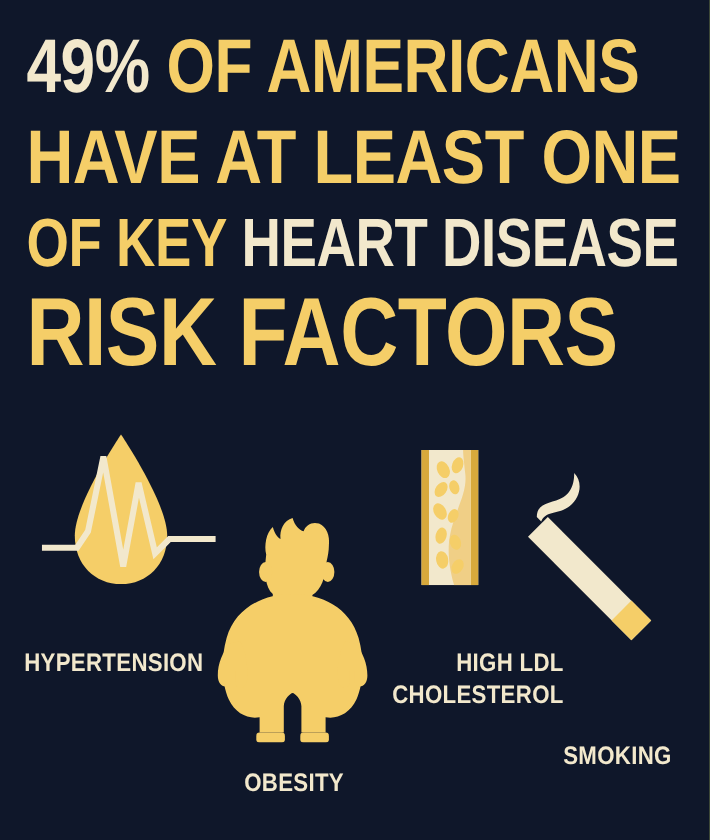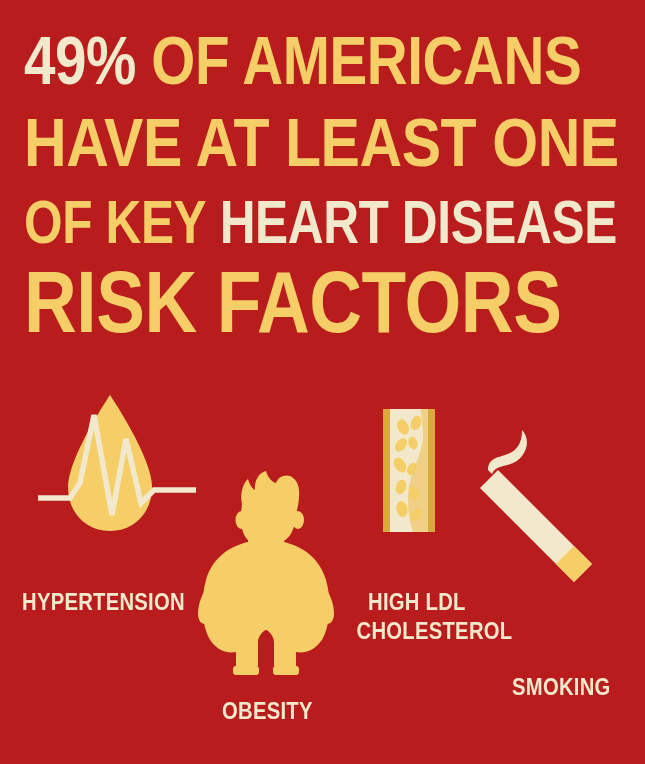--- a/index.html
+++ b/index.html
@@ -5,22 +5,23 @@
   html,body{margin:0;padding:0;}
   body{
     width:645px;height:764px;overflow:hidden;
     font-family:"Liberation Sans","DejaVu Sans",sans-serif;
     background:#8a9a4e;
     position:relative;
   }
   #poster{
     position:absolute;inset:0;
     width:645px;height:764px;
-    background:#b91c1c;
+    background:#0f172a;
     overflow:hidden;
+    text-align:right;
   }
 
   
   .headline{
     position:absolute;
     left:0;top:0;width:645px;
     padding:0;
   }
   .hl-line{
     position:absolute;

